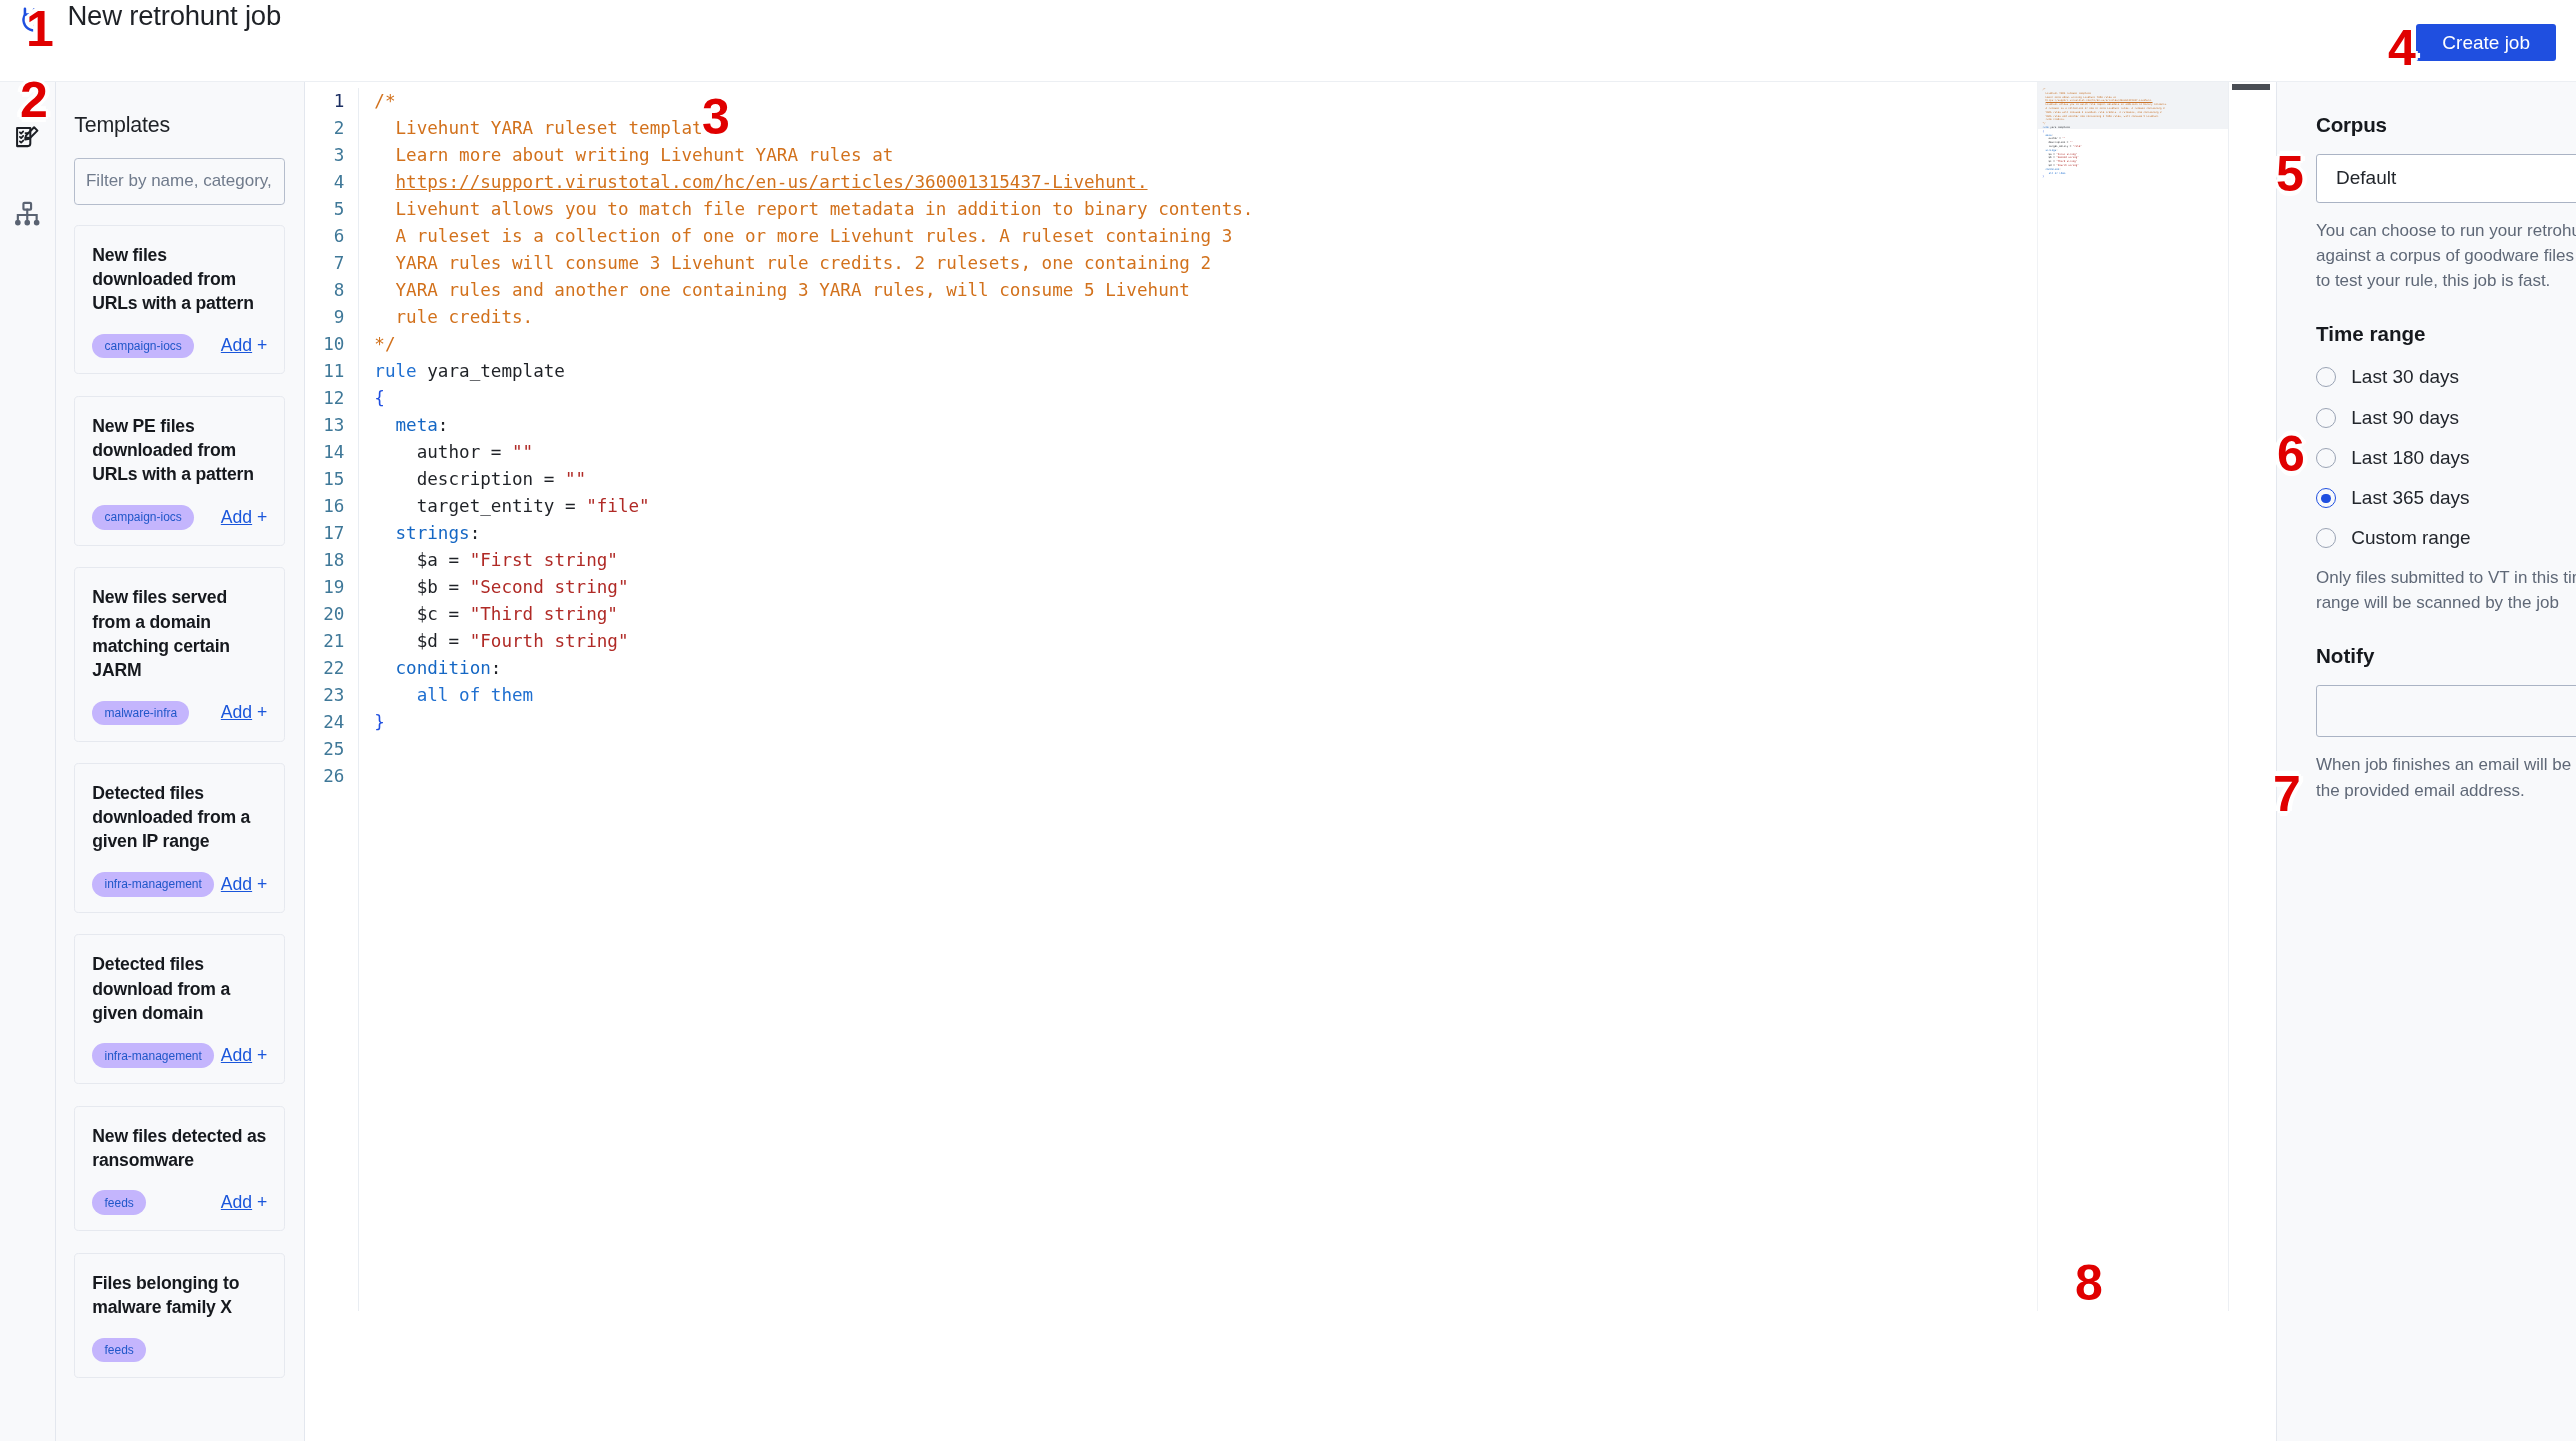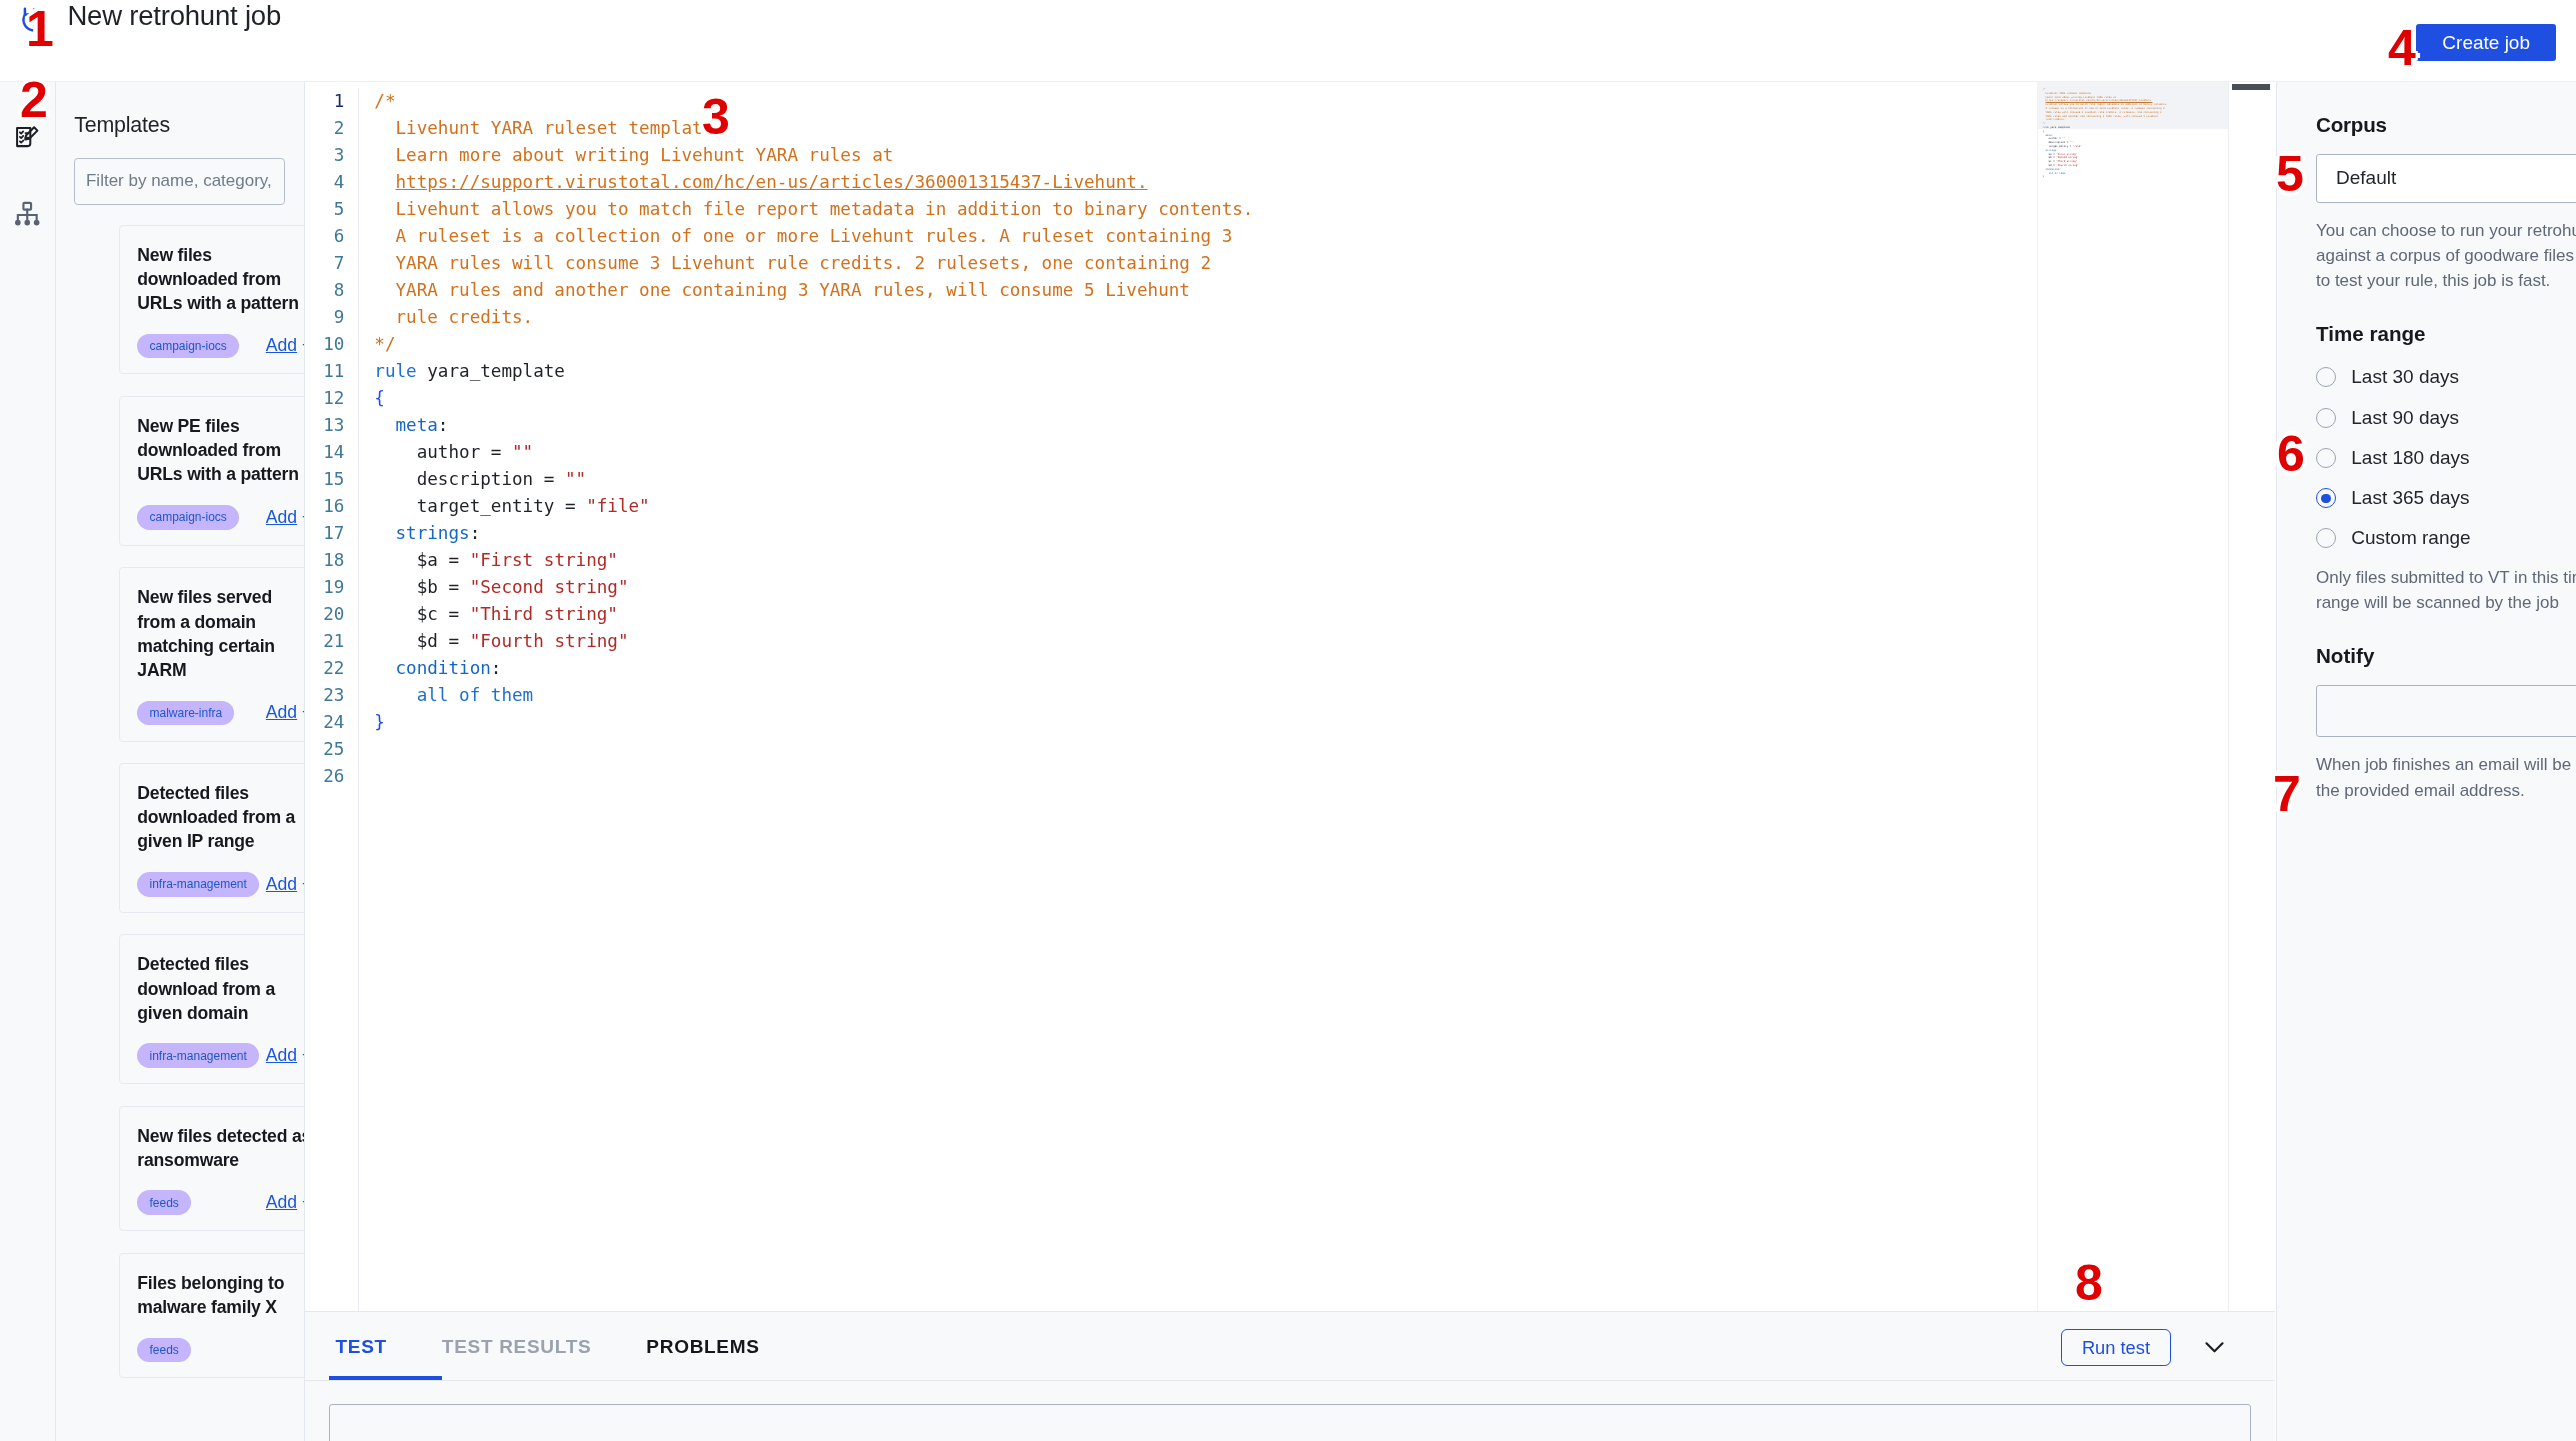--- a/index.html
+++ b/index.html
@@ -48,21 +48,21 @@
   .filter-input {
     margin-top:20px; width:211px; height:47px;
     border:0.8px solid #b5bdcc; border-radius:3.8px; background:#f8f9fb;
     font-size:17px; color:#5b6473; padding:0 10.7px;
     font-family:"Liberation Sans", sans-serif; outline:none;
   }
   .filter-input::placeholder { color:#707b8c; }
   .tpl-list { margin-top:20px; }
   .tpl-card {
     width:211px; border:0.8px solid #e6e9ef; border-radius:4.6px; background:#f8f9fb;
-    padding:17px 17px 15.3px 17px; margin-bottom:21.4px;margin-left:45px;
+    padding:17px 17px 15.3px 17px; margin-bottom:21.4px;
   }
   .tpl-name { font-size:17.6px; color:#16191e; line-height:1.38; font-weight:bold; letter-spacing:-0.2px; }
   .tpl-row { display:flex; align-items:center; justify-content:space-between; margin-top:18.3px; }
   .tpl-tag {
     background:#c4b5fd; color:#2057c9; font-size:12px;
     border-radius:763px; padding:5.3px 12.2px; white-space:nowrap;
   }
   .tpl-add { color:#1a56db; font-size:17.6px; white-space:nowrap; cursor:pointer; }
   .tpl-add u { text-decoration:underline; }
 
@@ -314,36 +314,20 @@
     <div class="minimap">
       <div class="minimap-slider"></div>
       <div class="minimap-inner" id="minimap-inner"><div><span class="c-com">/*</span></div><div><span class="c-com">  Livehunt YARA ruleset template</span></div><div><span class="c-com"></span></div><div><span class="c-com">  Learn more about writing Livehunt YARA rules at</span></div><div><span class="c-com">  </span><span class="c-lnk">https://support.virustotal.com/hc/en-us/articles/360001315437-Livehunt.</span></div><div><span class="c-com"></span></div><div><span class="c-com">  Livehunt allows you to match file report metadata in addition to binary contents.</span></div><div><span class="c-com">  A ruleset is a collection of one or more Livehunt rules. A ruleset containing 3</span></div><div><span class="c-com">  YARA rules will consume 3 Livehunt rule credits. 2 rulesets, one containing 2</span></div><div><span class="c-com">  YARA rules and another one containing 3 YARA rules, will consume 5 Livehunt</span></div><div><span class="c-com">  rule credits.</span></div><div><span class="c-com">*/</span></div><div><span class="c-kw">rule</span> yara_template</div><div><span class="c-br">{</span></div><div>  <span class="c-kw2">meta</span>:</div><div>    author = <span class="c-str">""</span></div><div>    description = <span class="c-str">""</span></div><div>    target_entity = <span class="c-str">"file"</span></div><div>  <span class="c-kw2">strings</span>:</div><div>    $a = <span class="c-str">"First string"</span></div><div>    $b = <span class="c-str">"Second string"</span></div><div>    $c = <span class="c-str">"Third string"</span></div><div>    $d = <span class="c-str">"Fourth string"</span></div><div>  <span class="c-kw2">condition</span>:</div><div>    <span class="c-kw">all</span> <span class="c-kw">of</span> <span class="c-kw">them</span></div><div><span class="c-br">}</span></div></div>
     </div>
 
     <div class="ed-scroll">
       <div class="ed-thumb"></div>
     </div>
   </div>
 
-  <div class="bottom-panel">
-    <div class="tabbar">
-      <div class="tab active">TEST</div>
-      <div class="tab muted">TEST RESULTS</div>
-      <div class="tab dark">PROBLEMS</div>
-      <div class="tab-underline"></div>
-      <div class="tabbar-line"></div>
-      <button class="run-test-btn">Run test</button>
-      <div class="chev-btn">
-        <svg width="35" height="27.5" viewBox="0 0 24 24" fill="none">
-          <path d="M5 9l7 7 7-7" stroke="#1b1e24" stroke-width="1.9" stroke-linecap="round" stroke-linejoin="round" fill="none"></path>
-        </svg>
-      </div>
-    </div>
-    <div class="test-input-box"></div>
-  </div>
 
   <div class="right-panel">
     <div class="rp-head">Corpus</div>
     <div class="rp-select">
       <span>Default</span>
     </div>
     <div class="rp-hint">You can choose to run your retrohunt job against a corpus of goodware files in order to test your rule, this job is fast.</div>
 
     <div class="rp-head2">Time range</div>
     <div id="radio-group">

